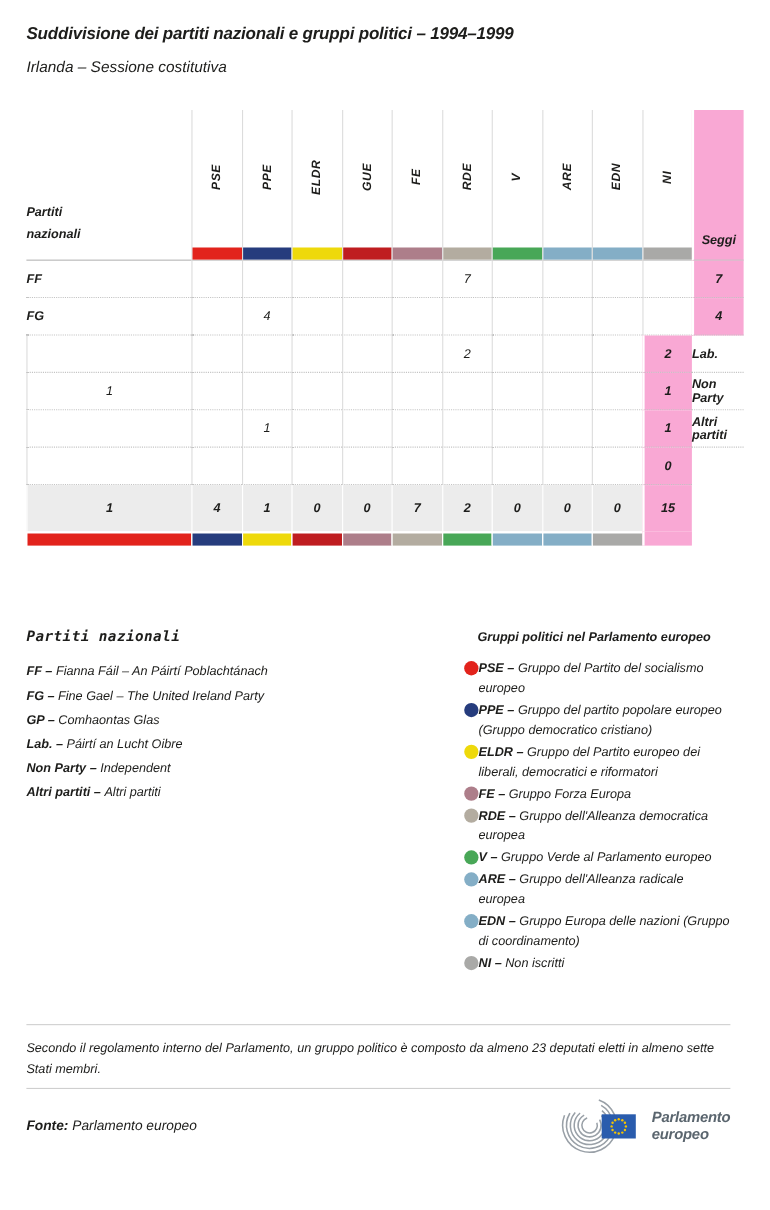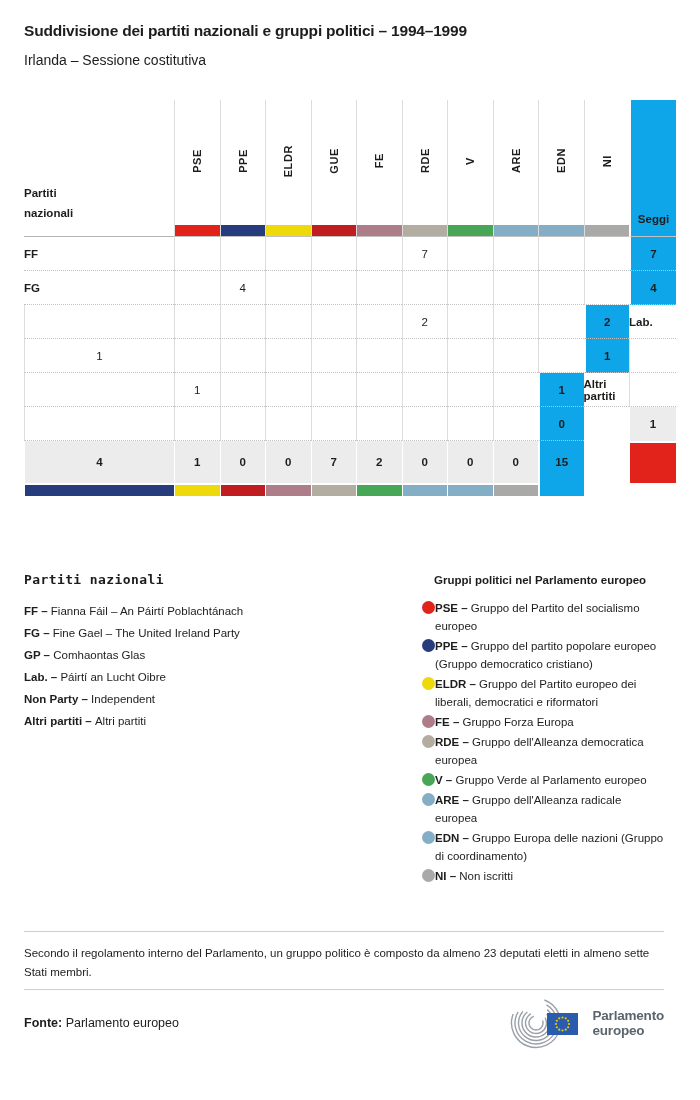--- a/index.html
+++ b/index.html
@@ -4,21 +4,21 @@
 <style>
   * { box-sizing: border-box; margin: 0; padding: 0; }
   html, body { width: 700px; background: #ffffff; }
   body {
     height: 1100px;
     font-family: "Liberation Sans", sans-serif;
     color: #1d1d1b;
     position: relative;
     overflow: hidden;
   }
-  .content { padding: 0 24px; width: 688px; }
+  .content { padding: 0 24px; width: 688px; font-style: italic; }
 
   .page-title {
     margin-top: 21px;
     font-size: 15.5px;
     font-weight: 700;
     letter-spacing: -0.2px;
     line-height: 20px;
   }
   .page-subtitle {
     margin-top: 11px;
@@ -54,21 +54,21 @@
   .vlabel {
     writing-mode: vertical-rl;
     transform: rotate(180deg);
     font-weight: 700;
     font-size: 11px;
     letter-spacing: 0.6px;
     white-space: nowrap;
   }
   .hbar { position: absolute; left: 0; right: 0; bottom: 0; height: 11px; }
 
-  .seggi { background: #0ea5e9; border-left: 2px solid #ffffff; }
+  .seggi { background: #f9a8d4; border-left: 2px solid #ffffff; }
   .shead {
     display: flex; align-items: flex-end; justify-content: center;
     font-weight: 700;
     padding-bottom: 11px;
     border-bottom: 1px solid #c2c2c2;
   }
 
   .rlabel {
     display: flex; align-items: center;
     font-weight: 700;
@@ -230,20 +230,21 @@
       <div class="cell num"></div>
       <div class="cell num"></div>
       <div class="cell num"></div>
       <div class="cell num"></div>
       <div class="cell num"></div>
       <div class="cell num"></div>
       <div class="cell num"></div>
       <div class="cell num"></div>
       <div class="cell num"></div>
       <div class="cell seggi rtotal">1</div>
+      <div class="cell rlabel">Non Party</div>
       <div class="cell num"></div>
       <div class="cell num"></div>
       <div class="cell num">1</div>
       <div class="cell num"></div>
       <div class="cell num"></div>
       <div class="cell num"></div>
       <div class="cell num"></div>
       <div class="cell num"></div>
       <div class="cell num"></div>
       <div class="cell num"></div>

